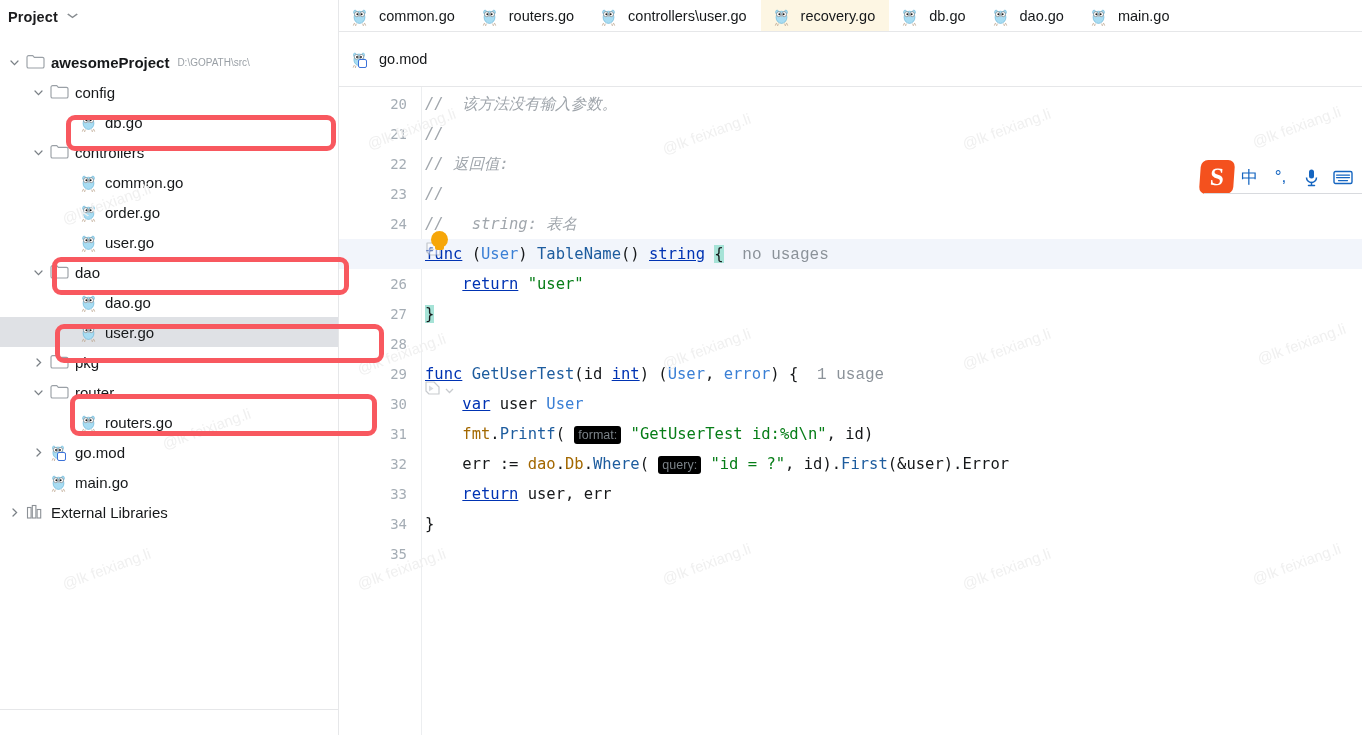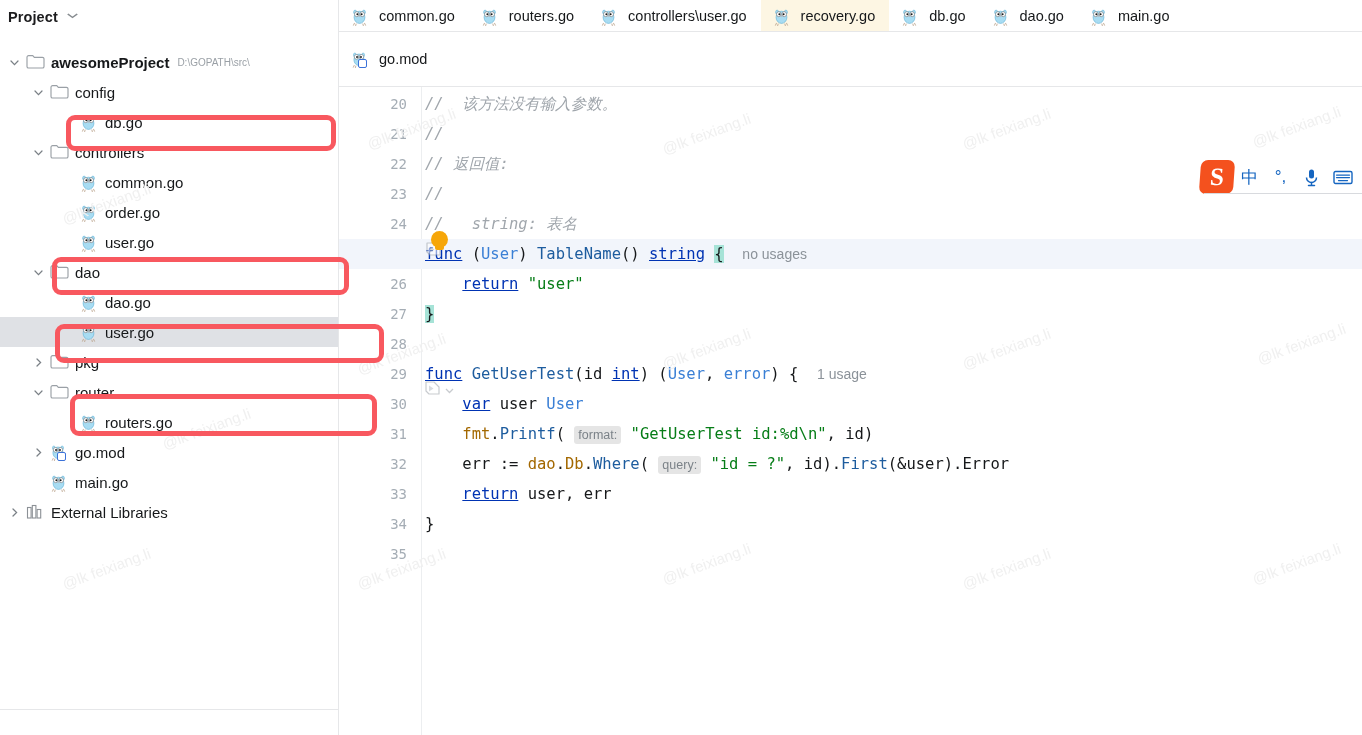--- a/index.html
+++ b/index.html
@@ -100,23 +100,23 @@
     font-family:"DejaVu Sans Mono", monospace; font-size:15.5px; color:#16181a;
   }
   .curline { position:absolute; left:0; width:1023px; height:30px; background:#f2f5fb; }
   .cmt { color:#a0a6ac; font-style:italic; }
   .kw { color:#0033b3;text-decoration:underline; }
   .typ { color:#3a7fd5; }
   .str { color:#067d17; }
   .fn  { color:#1d5c9e; }
   .brc { background:#a6e3d7; }
   .pkgc { color:#a36800; }
-  .inlay { color:#8b9299; font-family:Liberation Sans, sans-serif; font-size:14px; }
+  .inlay { color:#8b9299; font-family:Liberation Mono, monospace; font-size:16px; }
   .phint {
-    color:#7b8288; background:#e5e5e5; border-radius:3px;
+    color:#7b8288; background:#000000; border-radius:3px;
     font-family:"Liberation Sans", sans-serif; font-size:12.5px; padding:2px 4px;
   }
 
   .wm {
     position:absolute; color:#f0f0f0; font-size:15px;
     font-family:"Liberation Sans", sans-serif;
     transform:rotate(-20deg); white-space:nowrap;
     pointer-events:none; z-index:1; user-select:none;
   }
 

